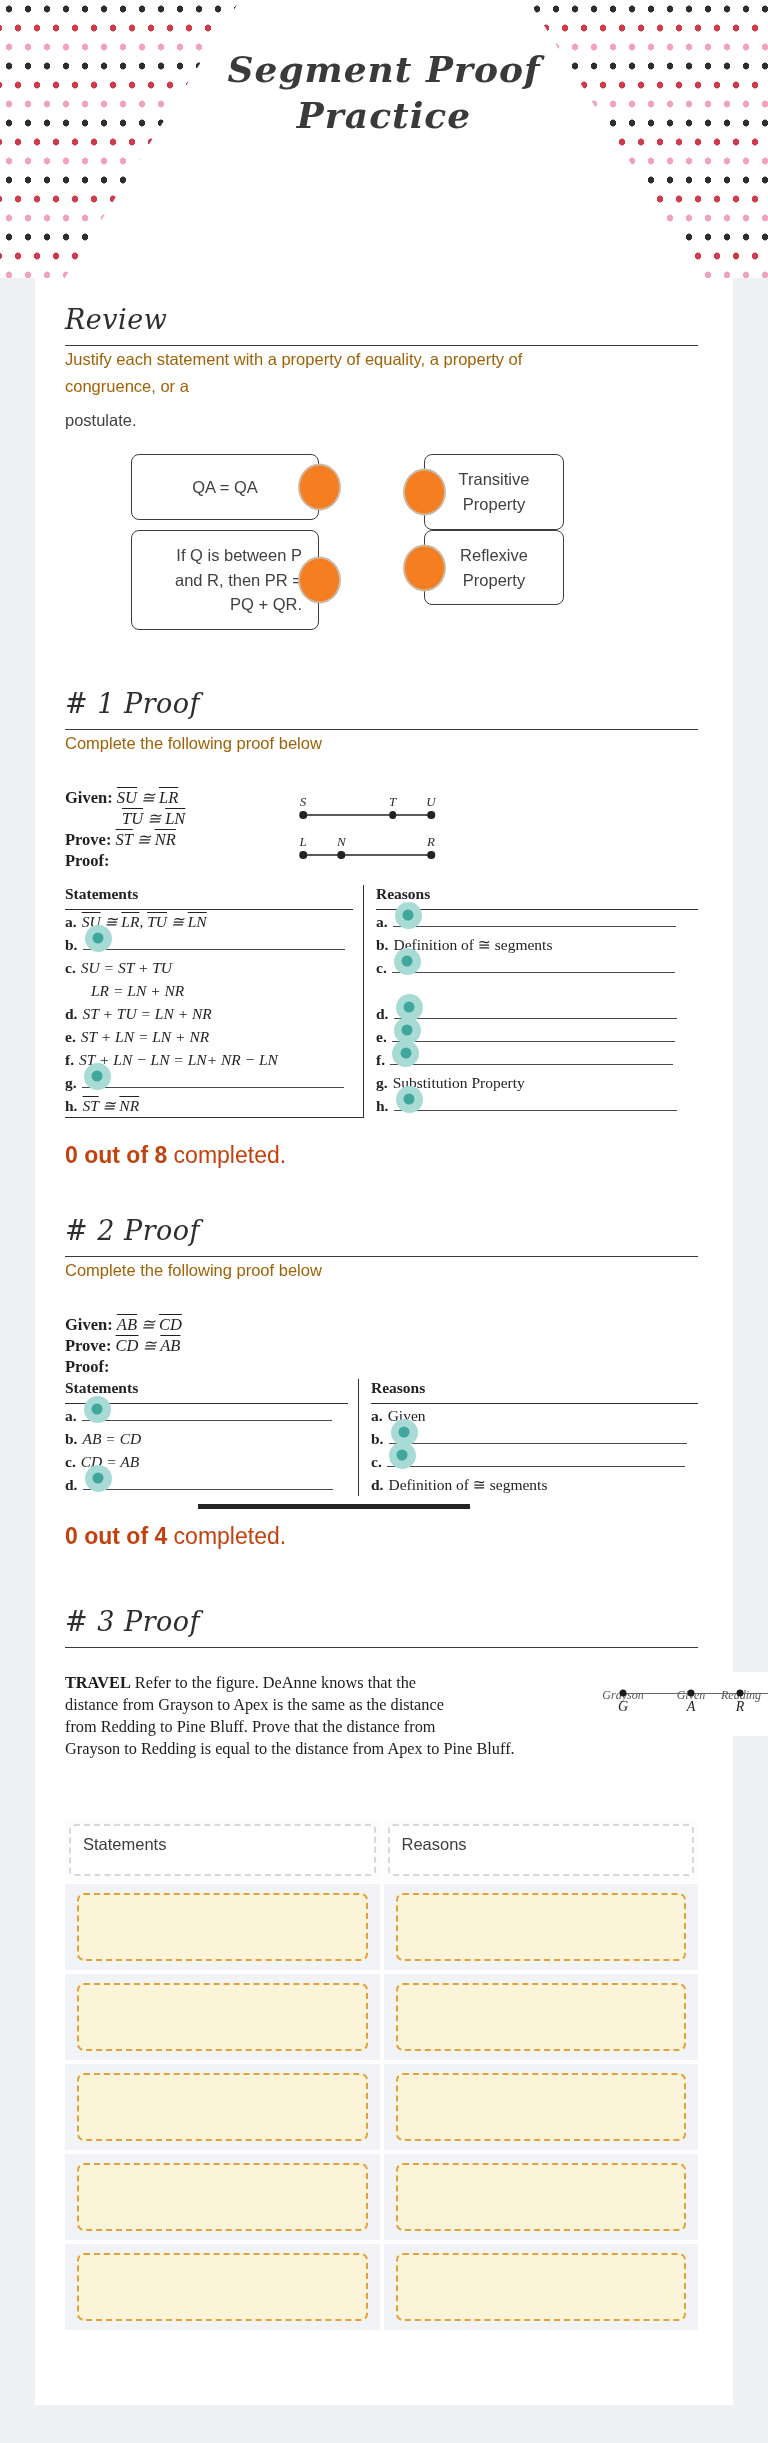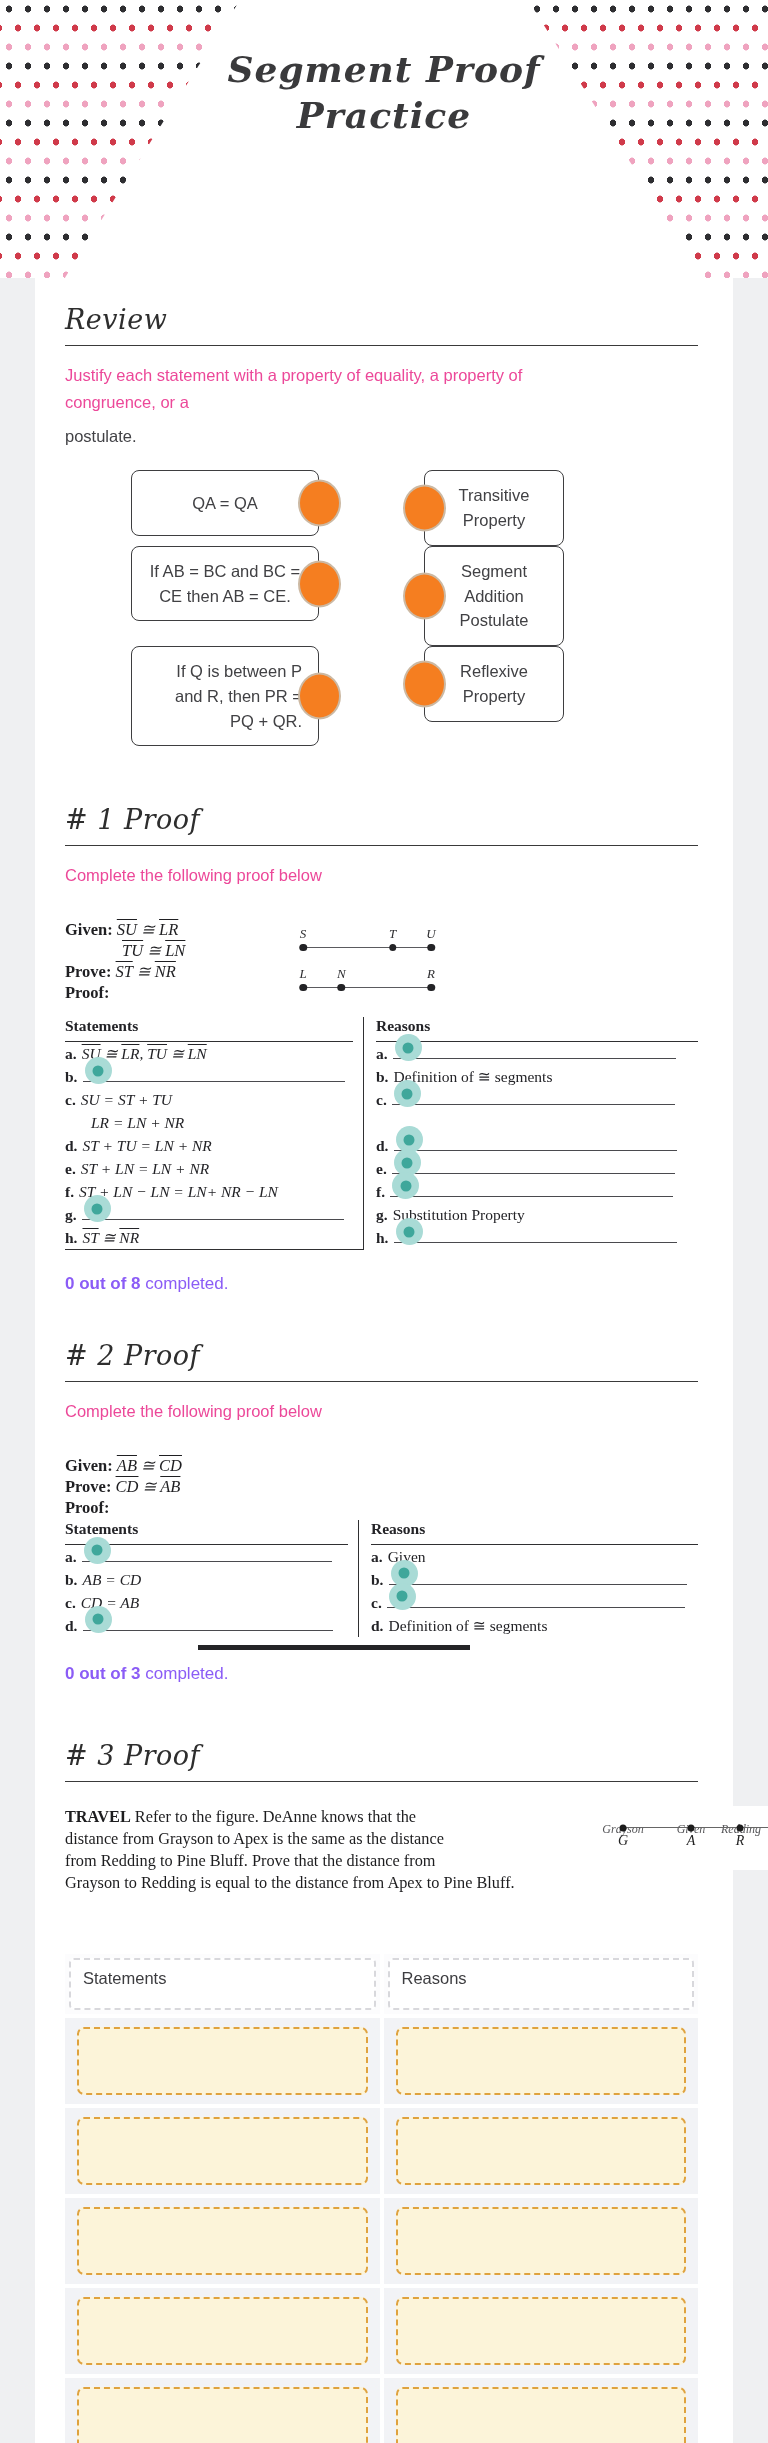--- a/index.html
+++ b/index.html
@@ -36,21 +36,21 @@
     position: relative; margin: 0 35px; width: 698px; min-height: 2127px;
     background: #fff; padding: 26px 35px 30px 30px;
   }
 
   .script-h {
     font-family: "DejaVu Serif", serif; font-style: italic; font-weight: 500;
     font-size: 27px; color: #2e2e2e; letter-spacing: .5px;
   }
   .rule { border: none; border-top: 1.6px solid #3a3a3a; margin-top: 10px; }
 
-  .sans-p { font-size: 16.5px; color: #ec4899; line-height: 1.62; margin-top: 16px; }
+  .sans-p { font-size: 16.5px; color: #a16207; line-height: 1.62; }
   .sans-p3 { font-size: 16.5px; color: #424246; margin-top: 12px; }
 
   
   .match { margin: 24px 0 0 66px; display: flex; flex-direction: column; }
   .match-row { display: flex; align-items: flex-start; }
   .mcard {
     position: relative; border: 1.6px solid #3e3e40; border-radius: 8px; background: #fff;
     display: flex; align-items: center; justify-content: center; text-align: center;
     font-size: 16.5px; color: #414144; line-height: 1.5; padding: 12px 16px;
   }
@@ -95,21 +95,21 @@
   .plb { font-weight: bold; margin-right: 5px; }
   .blank { display: inline-block; position: relative; border-bottom: 1.2px solid #4a4a4e;
            height: 17px; vertical-align: baseline; }
   .w265 { width: 262px; } .w250 { width: 250px; } .w285 { width: 283px; } .w300 { width: 298px; }
   .tdot { position: absolute; left: 2px; top: -8px; width: 27px; height: 27px;
           border-radius: 50%; background: var(--teal-o); }
   .tdot::after { content: ""; position: absolute; left: 50%; top: 50%; width: 11px; height: 11px;
                  border-radius: 50%; background: var(--teal-i); transform: translate(-50%,-50%); }
   .sp22 { margin-bottom: 23px; }
   .thickline { height: 5px; background: #242427; width: 272px; margin: 8px 0 0 133px; }
-  .completed { margin-top: 24px; font-size: 17px; color: #8b5cf6; }
+  .completed { margin-top: 24px; font-size: 23px; color: #c2410c; }
   .completed b { font-weight: bold; }
 
   
   .travel { margin-top: 24px; font-family: "Liberation Serif", serif; font-size: 16.3px;
             line-height: 22px; color: #1d1d1f; position: relative; }
   .tline { white-space: nowrap; }
   .travel b { font-weight: bold; }
   .figure3 { position: absolute; left: 518px; top: 0; width: 250px; height: 64px; background: #fff; }
   .fcity { position: absolute; top: 12px; transform: translateX(-50%);
            font-size: 12px; color: #57575a; white-space: nowrap; font-style: italic; }
@@ -155,30 +155,20 @@
         <div class="mcard l">
           <span>QA = QA</span>
           <span class="mdot"></span>
         </div>
         <div class="mcard r">
           <span>Transitive Property</span>
           <span class="mdot"></span>
         </div>
       </div>
       <div class="match-row">
-        <div class="mcard l">
-          <span>If AB = BC and BC = CE then AB = CE.</span>
-          <span class="mdot"></span>
-        </div>
-        <div class="mcard r">
-          <span>Segment Addition Postulate</span>
-          <span class="mdot"></span>
-        </div>
-      </div>
-      <div class="match-row">
         <div class="mcard l r3l">
           <span>If Q is between P and R, then PR = PQ + QR.</span>
           <span class="mdot"></span>
         </div>
         <div class="mcard r">
           <span>Reflexive Property</span>
           <span class="mdot"></span>
         </div>
       </div>
     </div>
@@ -345,21 +335,21 @@
         <div class="prow">
           <span class="plb">c.</span><span class="blank w300"><span class="tdot"></span></span>
         </div>
         <div class="prow">
           <span class="plb">d.</span><span>Definition of ≅ segments</span>
         </div>
       </div>
     </div>
     <div class="thickline"></div>
     <div class="completed" style="margin-top:14px">
-      <b>0 out of 3</b><span> completed.</span>
+      <b>0 out of 4</b><span> completed.</span>
     </div>
   </div>
 
   <div class="sec3">
     <div class="script-h"># 3 Proof</div>
     <hr class="rule">
 
     <div class="travel">
       <div class="tline"><b>TRAVEL</b><span>  Refer to the figure. DeAnne knows that the</span></div>
       <div class="tline">distance from Grayson to Apex is the same as the distance</div>

